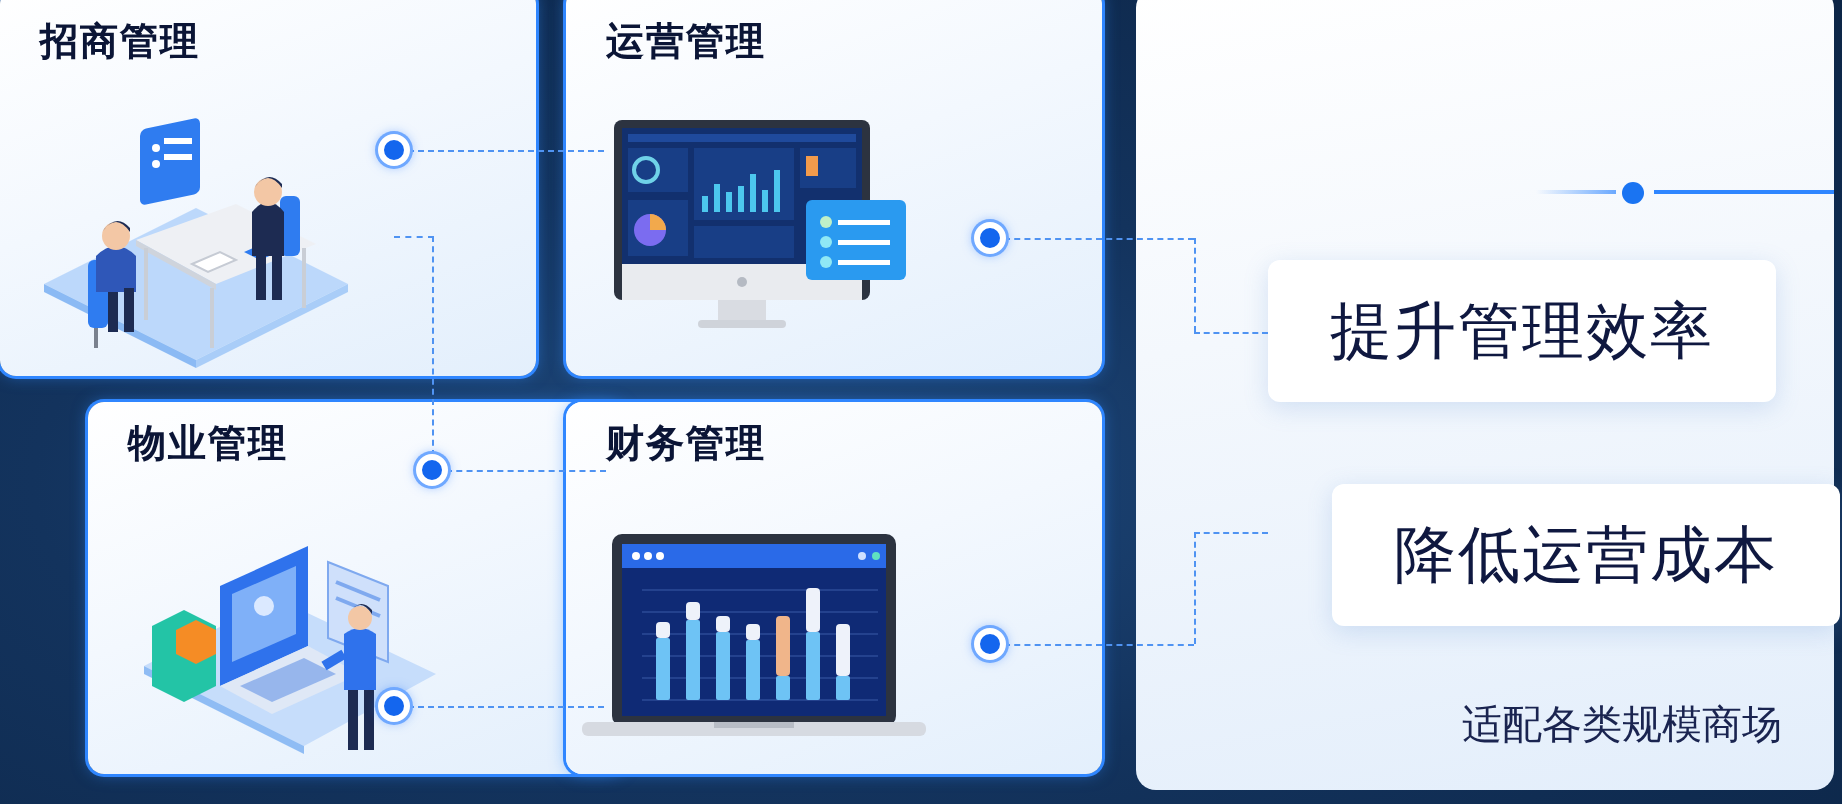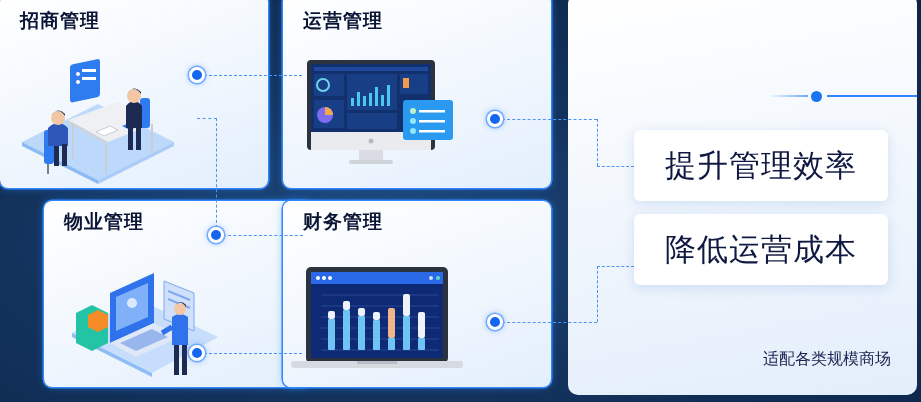--- a/index.html
+++ b/index.html
@@ -49,24 +49,24 @@
     position: absolute; left: 259px; top: 101px; width: 90px; height: 2px; background: #2f86ff;
   }
   .benefit {
     position: absolute; left: 66px; width: 254px; height: 71px;
     background: #ffffff; border-radius: 6px;
     box-shadow: 0 3px 12px rgba(90,140,210,0.22);
     display: flex; align-items: center; justify-content: center;
     font-size: 31px; color: #0f1840; letter-spacing: 1px;
   }
   #benefit-1 { top: 136px; }
-  #benefit-2 { top: 220px; }
+  #benefit-2 { top: 248px; margin-left: 32px; }
   #panel-footnote {
     position: absolute; right: 26px; top: 355px;
-    font-size: 16px; color: #1a2450; margin-left: 32px;
+    font-size: 20px; color: #1a2450; margin-left: 32px;
   }
 
   
   .node {
     position: absolute; width: 16px; height: 16px; border-radius: 50%;
     background: #1466ee; border: 3px solid #ffffff;
     box-shadow: 0 0 0 1.5px #6fa8ff, 0 0 6px rgba(40,120,255,0.6);
     z-index: 5;
   }
   .dash-h { position: absolute; height: 0; border-top: 1.5px dashed #4f93f2; z-index: 4; }

